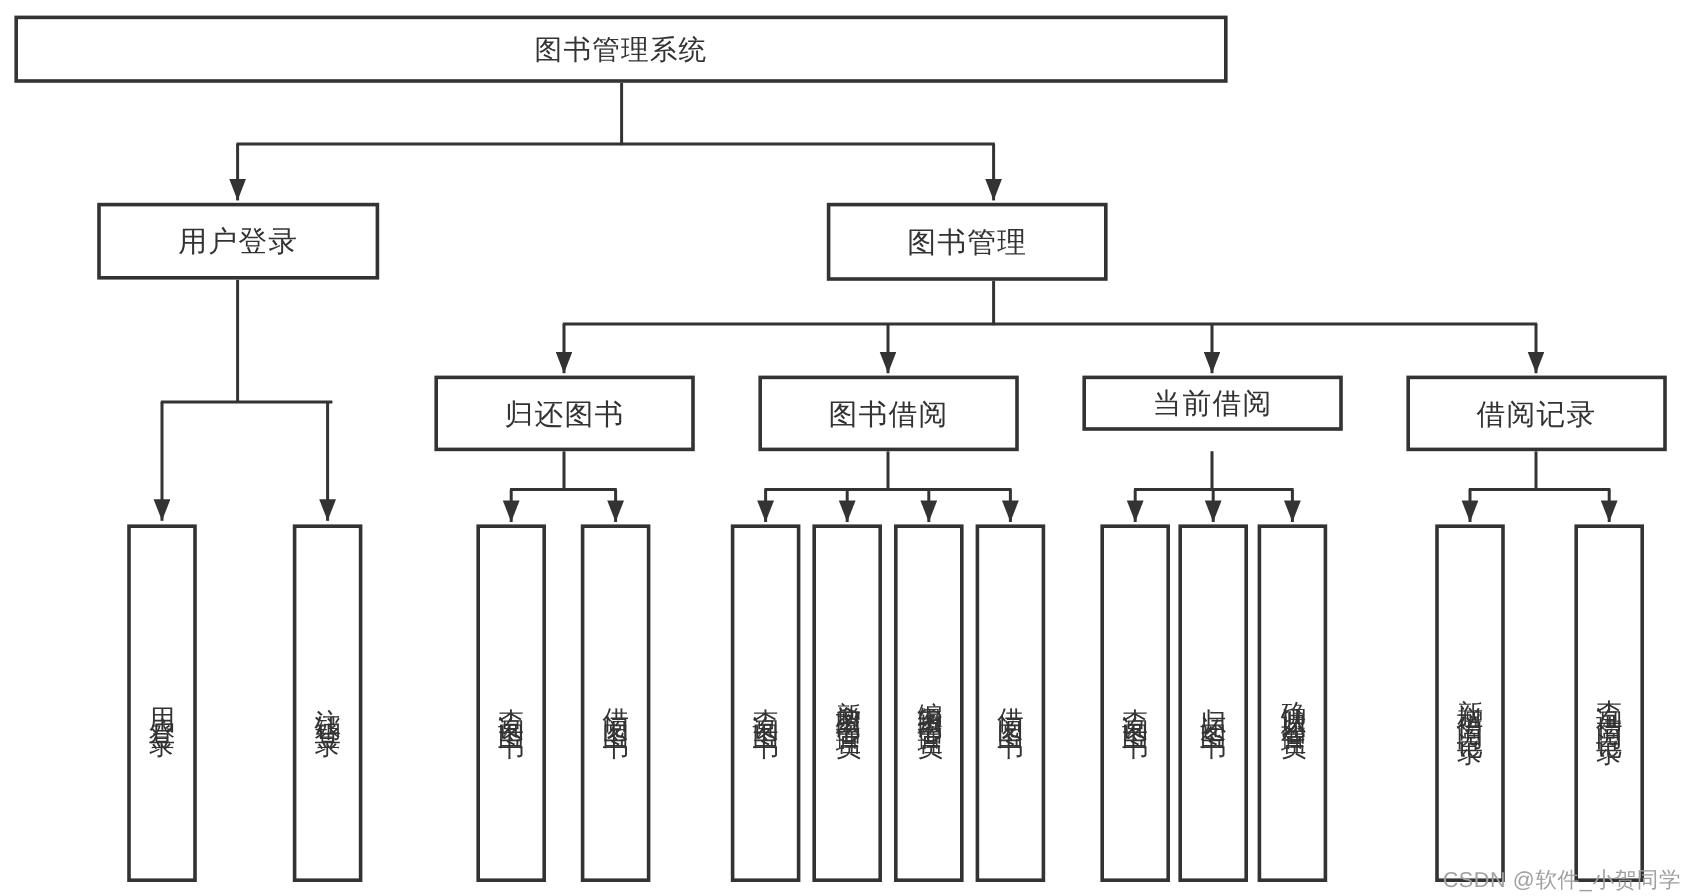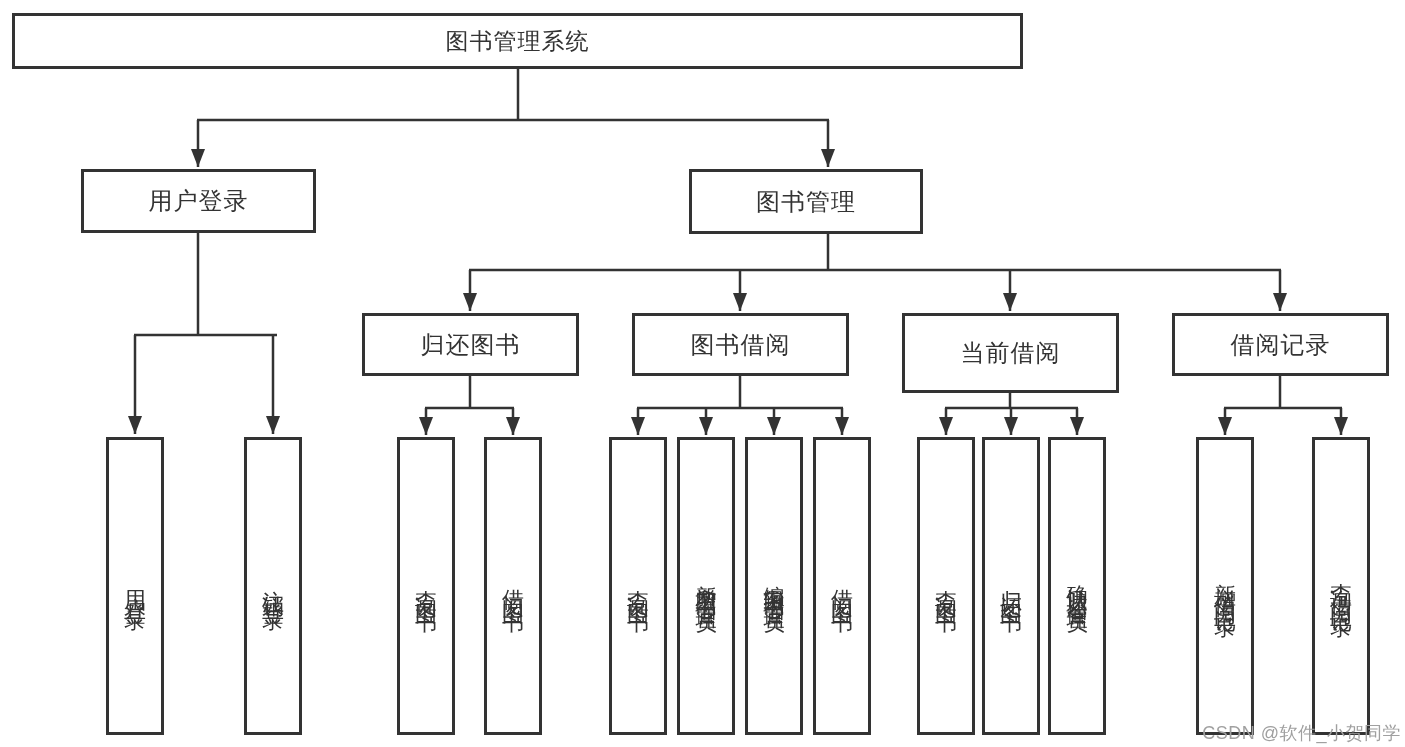--- a/index.html
+++ b/index.html
@@ -136,21 +136,21 @@
   <div class="node" style="left:689px;top:169px;width:234px;height:65px;">
     <span class="hlabel">图书管理</span>
   </div>
 
   <div class="node" style="left:362px;top:313px;width:217px;height:63px;">
     <span class="hlabel">归还图书</span>
   </div>
   <div class="node" style="left:632px;top:313px;width:217px;height:63px;">
     <span class="hlabel">图书借阅</span>
   </div>
-  <div class="node" style="left:902px;top:313px;width:217px;height:80px;">
+  <div class="node" style="left:902px;top:313px;width:217px;height:46px;">
     <span class="hlabel">当前借阅</span>
   </div>
   <div class="node" style="left:1172px;top:313px;width:217px;height:63px;">
     <span class="hlabel">借阅记录</span>
   </div>
 
   <div class="node vnode" style="left:106px;top:437px;width:58px;height:298px;">
     <span class="vlabel">用户登录</span>
   </div>
   <div class="node vnode" style="left:244px;top:437px;width:58px;height:298px;">

